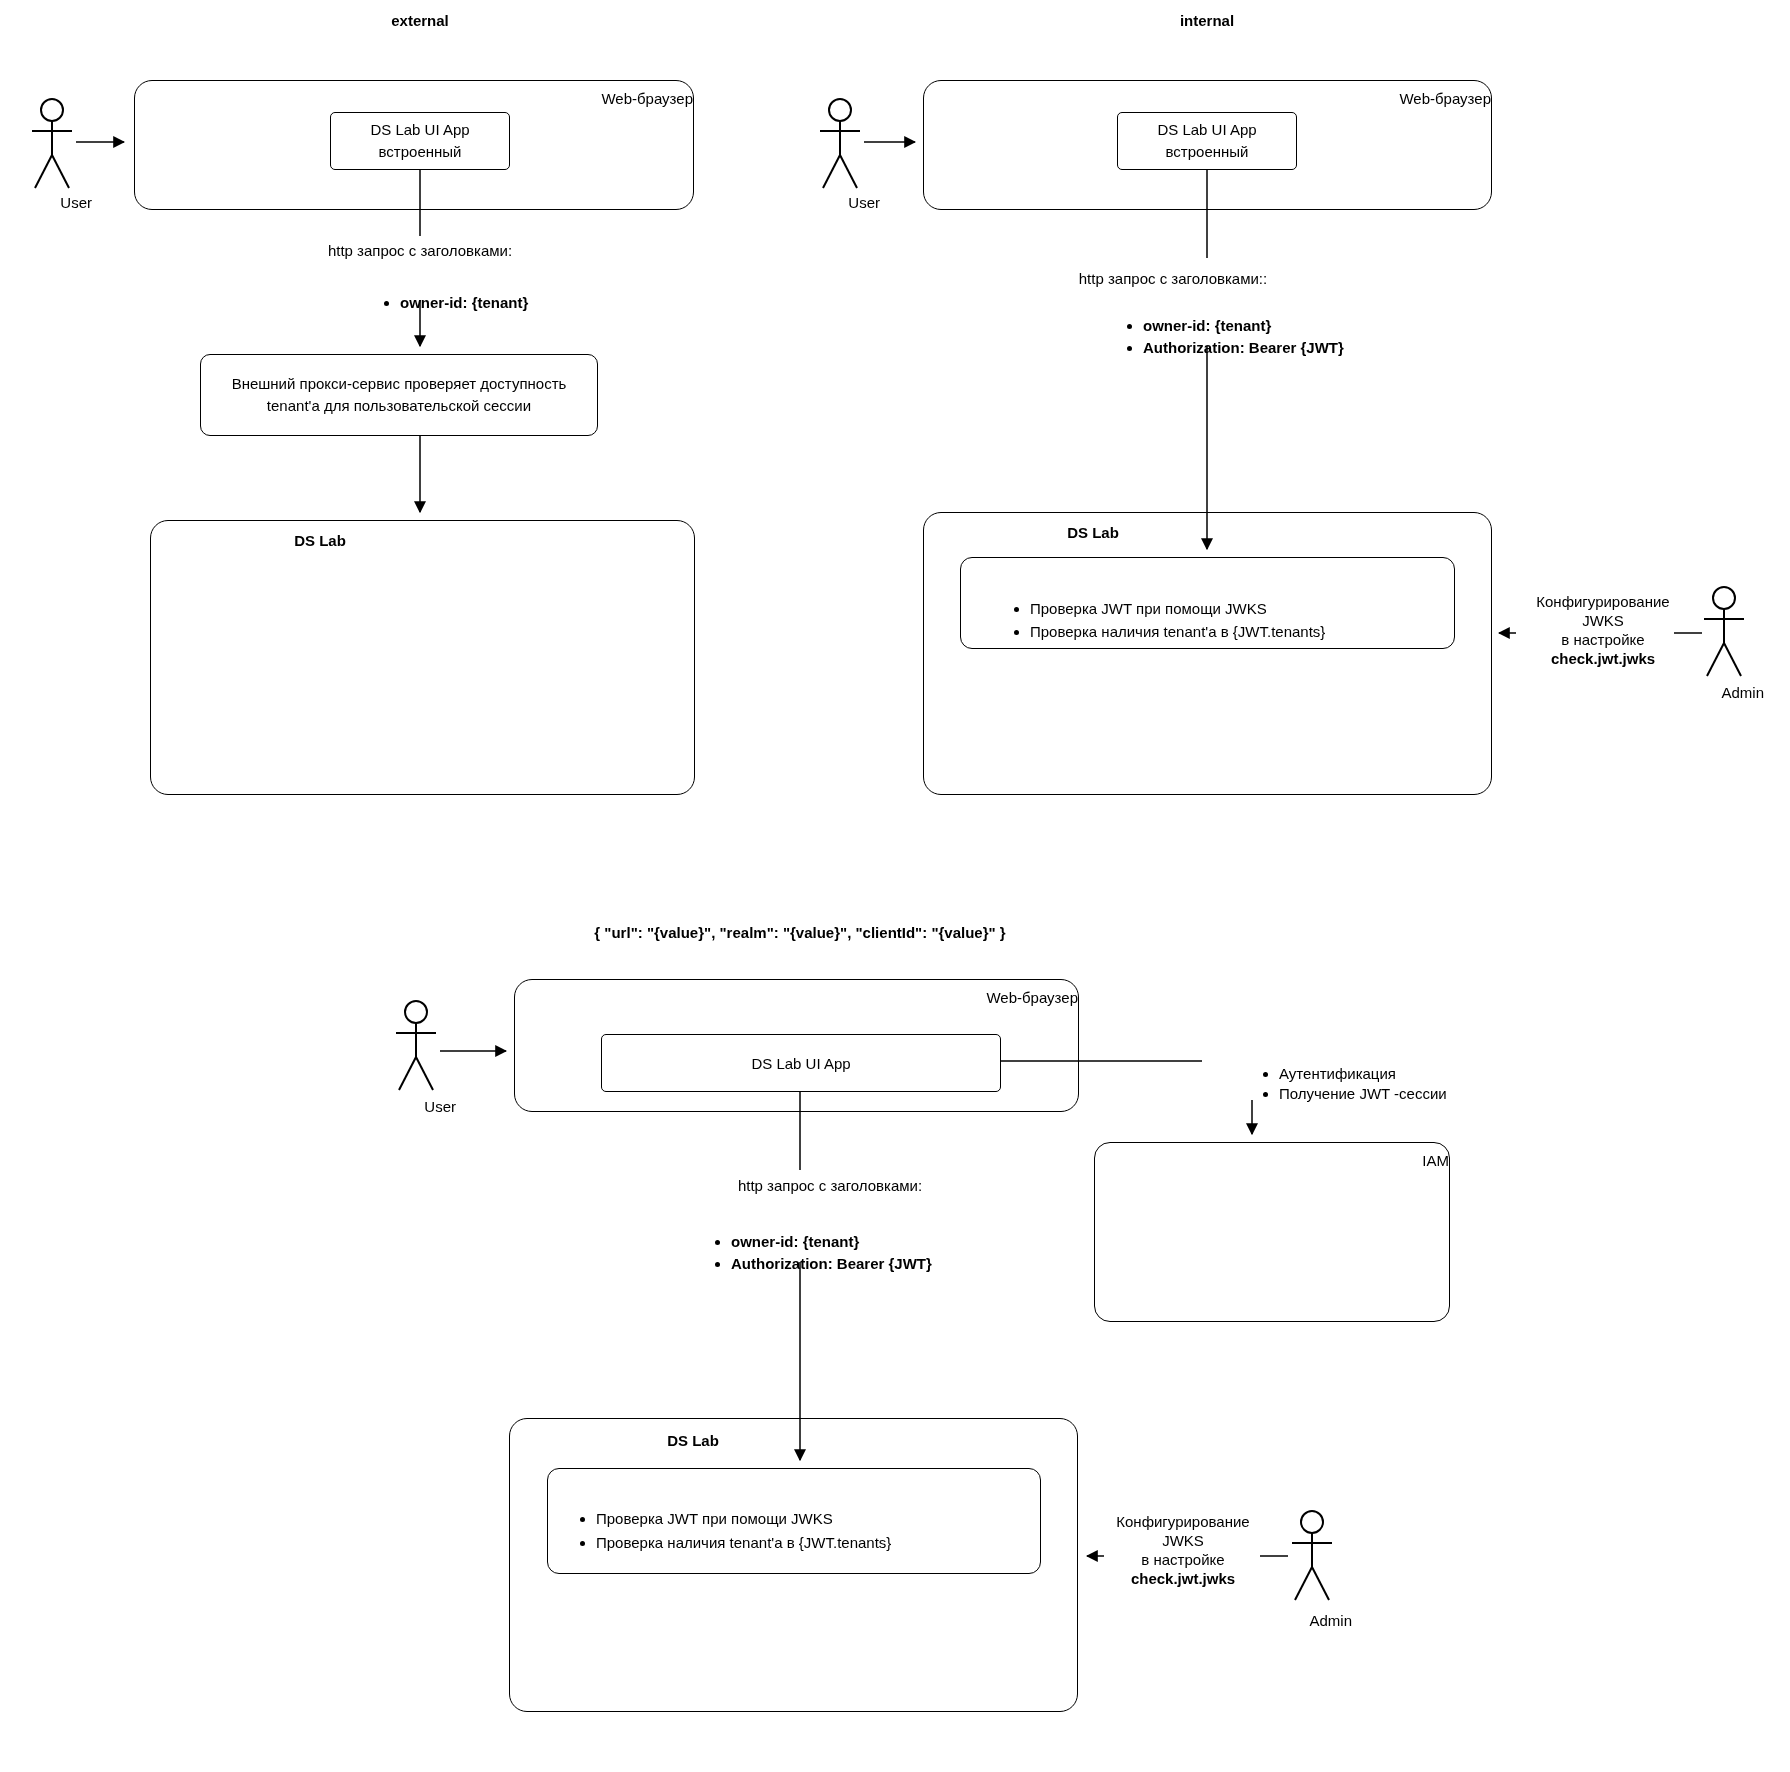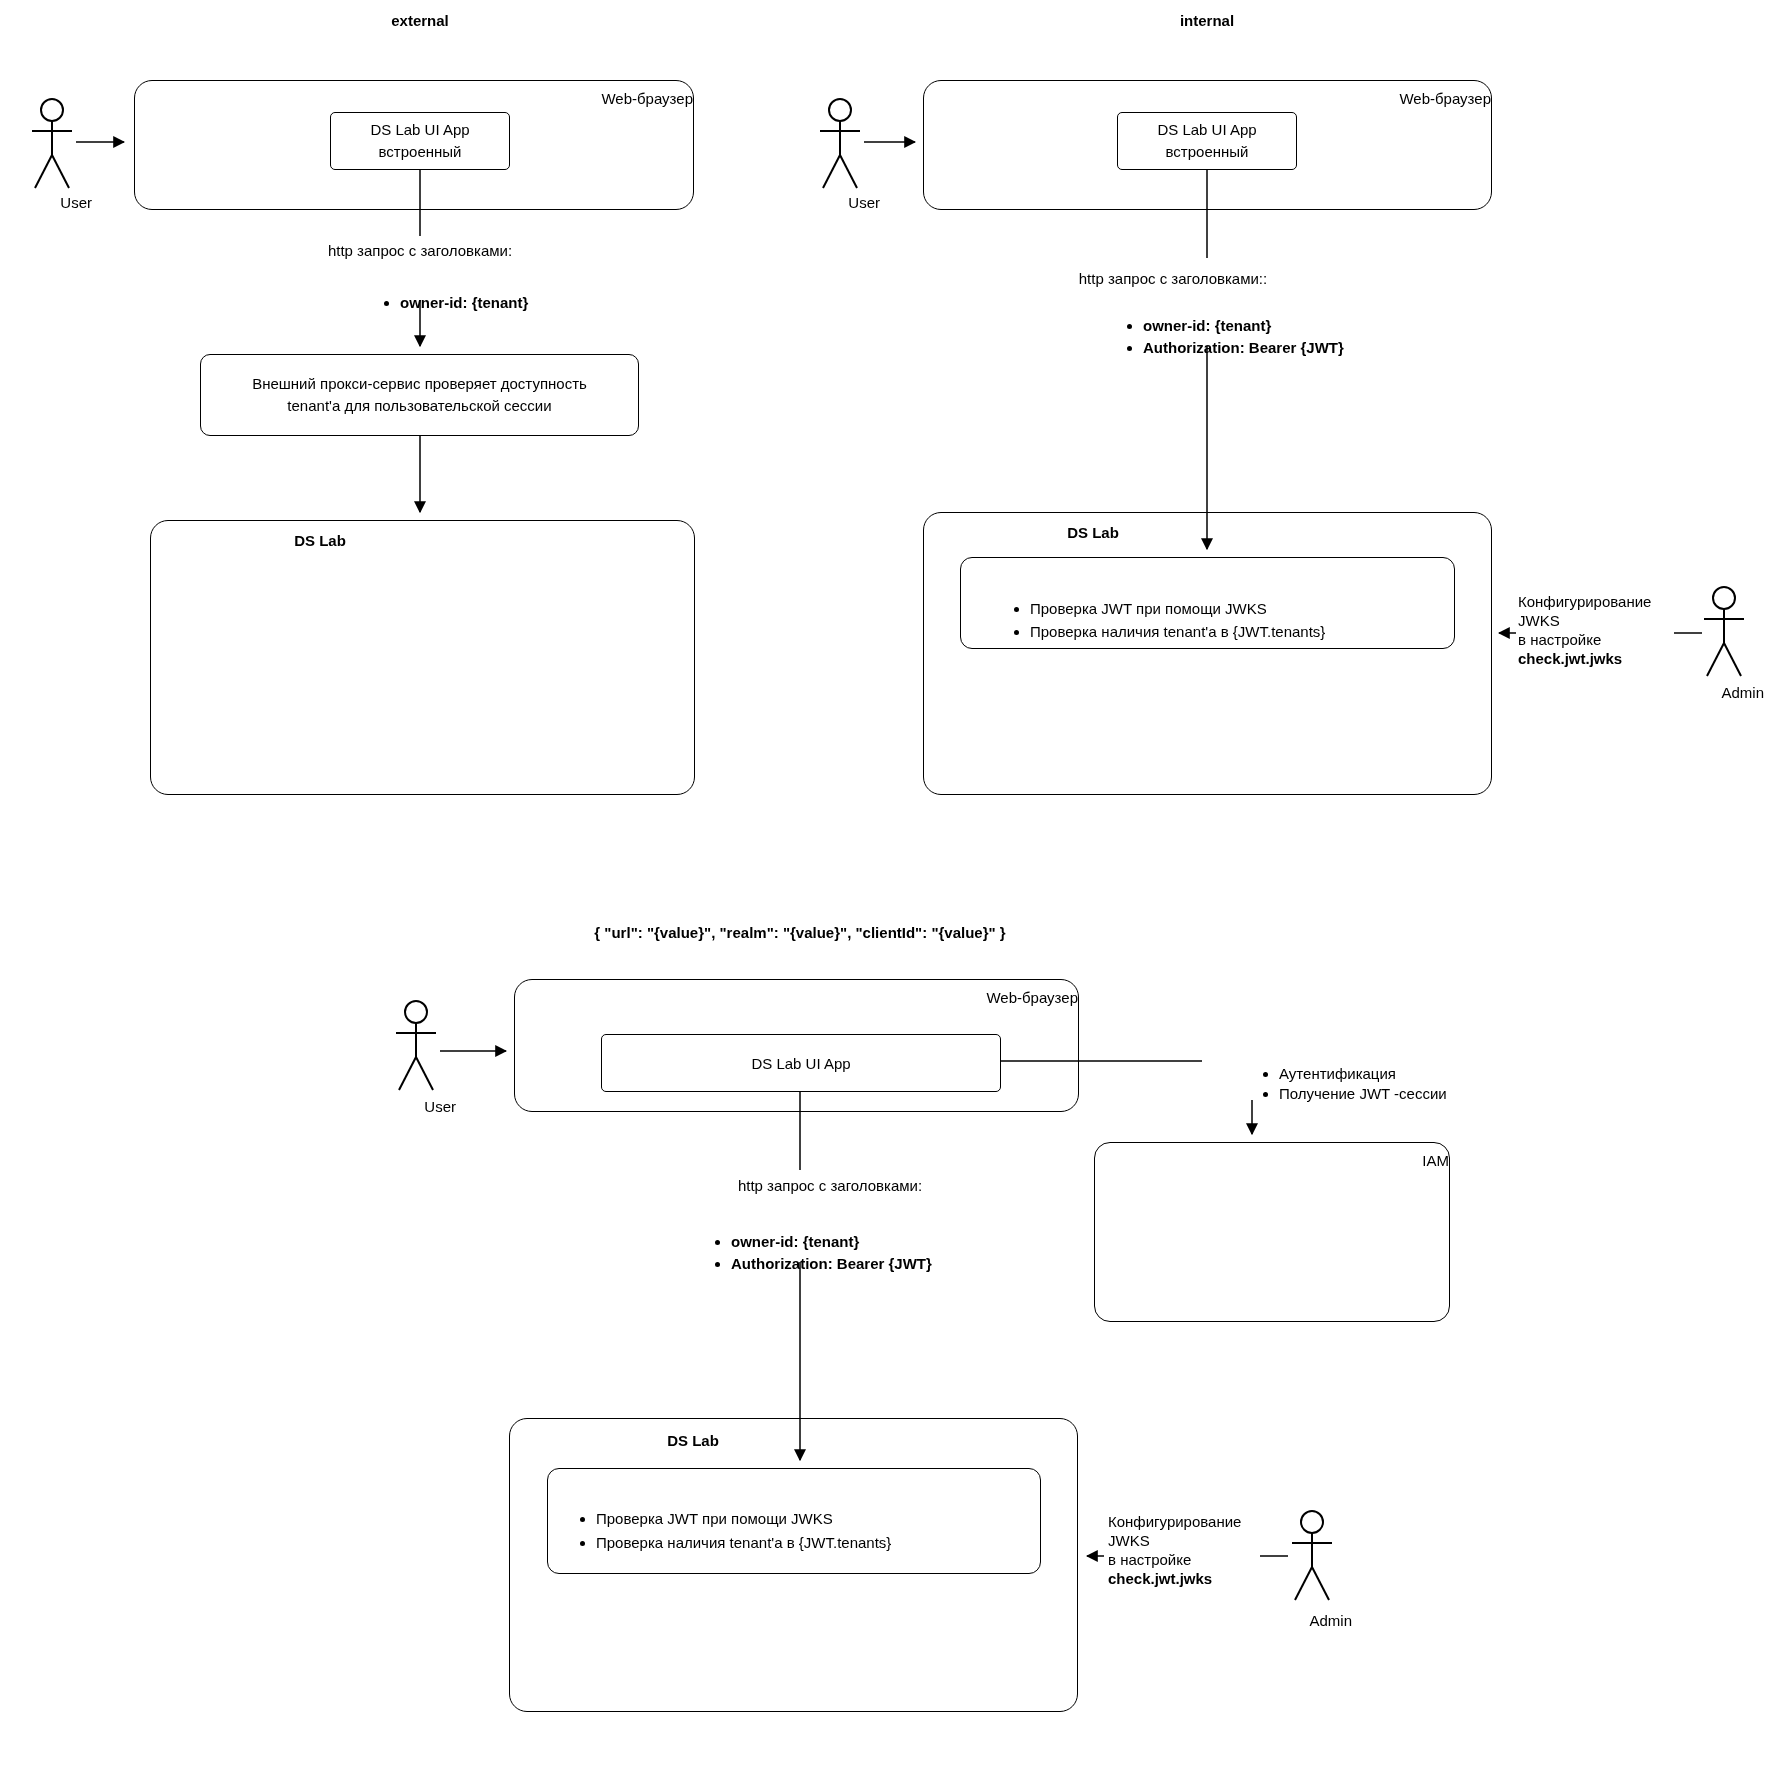--- a/index.html
+++ b/index.html
@@ -23,21 +23,21 @@
   .bold{font-weight:bold;}
   .center{text-align:center;}
   .two-line{display:flex;flex-direction:column;justify-content:center;align-items:center;line-height:22px;height:100%;}
   .fill-center{display:flex;justify-content:center;align-items:center;height:100%;}
   ul.blist{margin:16px;padding:0 0 0 22px;list-style:disc;}
   ul.blist li{padding:0;margin:0;}
   .lh20 li{line-height:20px;}
   .lh22 li{line-height:22px;}
   .lh23 li{line-height:23px;}
   .lh24 li{line-height:24px;}
-  .note{line-height:19px;text-align:left;}
+  .note{line-height:19px;text-align:center;}
   .actor{position:absolute;z-index:1;}
   .actor-label{position:absolute;z-index:1;text-align:right;width:80px;}
 </style>
 </head>
 <body>
 
 <svg id="wires" width="1790" height="1772">
   <defs>
     <marker id="arr" viewBox="0 0 10 10" refX="9" refY="5" markerWidth="8" markerHeight="8" orient="auto-start-reverse">
       <path d="M0,0 L10,5 L0,10 z" fill="#000"></path>
@@ -87,21 +87,21 @@
     <div>DS Lab UI App</div>
     <div>встроенный</div>
   </div>
 </div>
 
 <div class="abs center" style="left:290px;top:242px;width:260px;">http запрос с заголовками:</div>
 <ul class="abs blist lh20 bold" style="left:362px;top:277px;">
   <li><span>owner-id: {tenant}</span></li>
 </ul>
 
-<div class="box" style="left:200px;top:354px;width:439px;height:82px;border-radius:10px;">
+<div class="box" style="left:200px;top:354px;width:398px;height:82px;border-radius:10px;">
   <div class="two-line">
     <div>Внешний прокси-сервис проверяет доступность</div>
     <div>tenant'а для пользовательской сессии</div>
   </div>
 </div>
 
 <div class="box r18" style="left:150px;top:520px;width:545px;height:275px;"></div>
 <div class="abs bold center" style="left:230px;top:532px;width:180px;">DS Lab</div>
 
 <div class="abs bold center" style="left:1107px;top:12px;width:200px;">internal</div>

